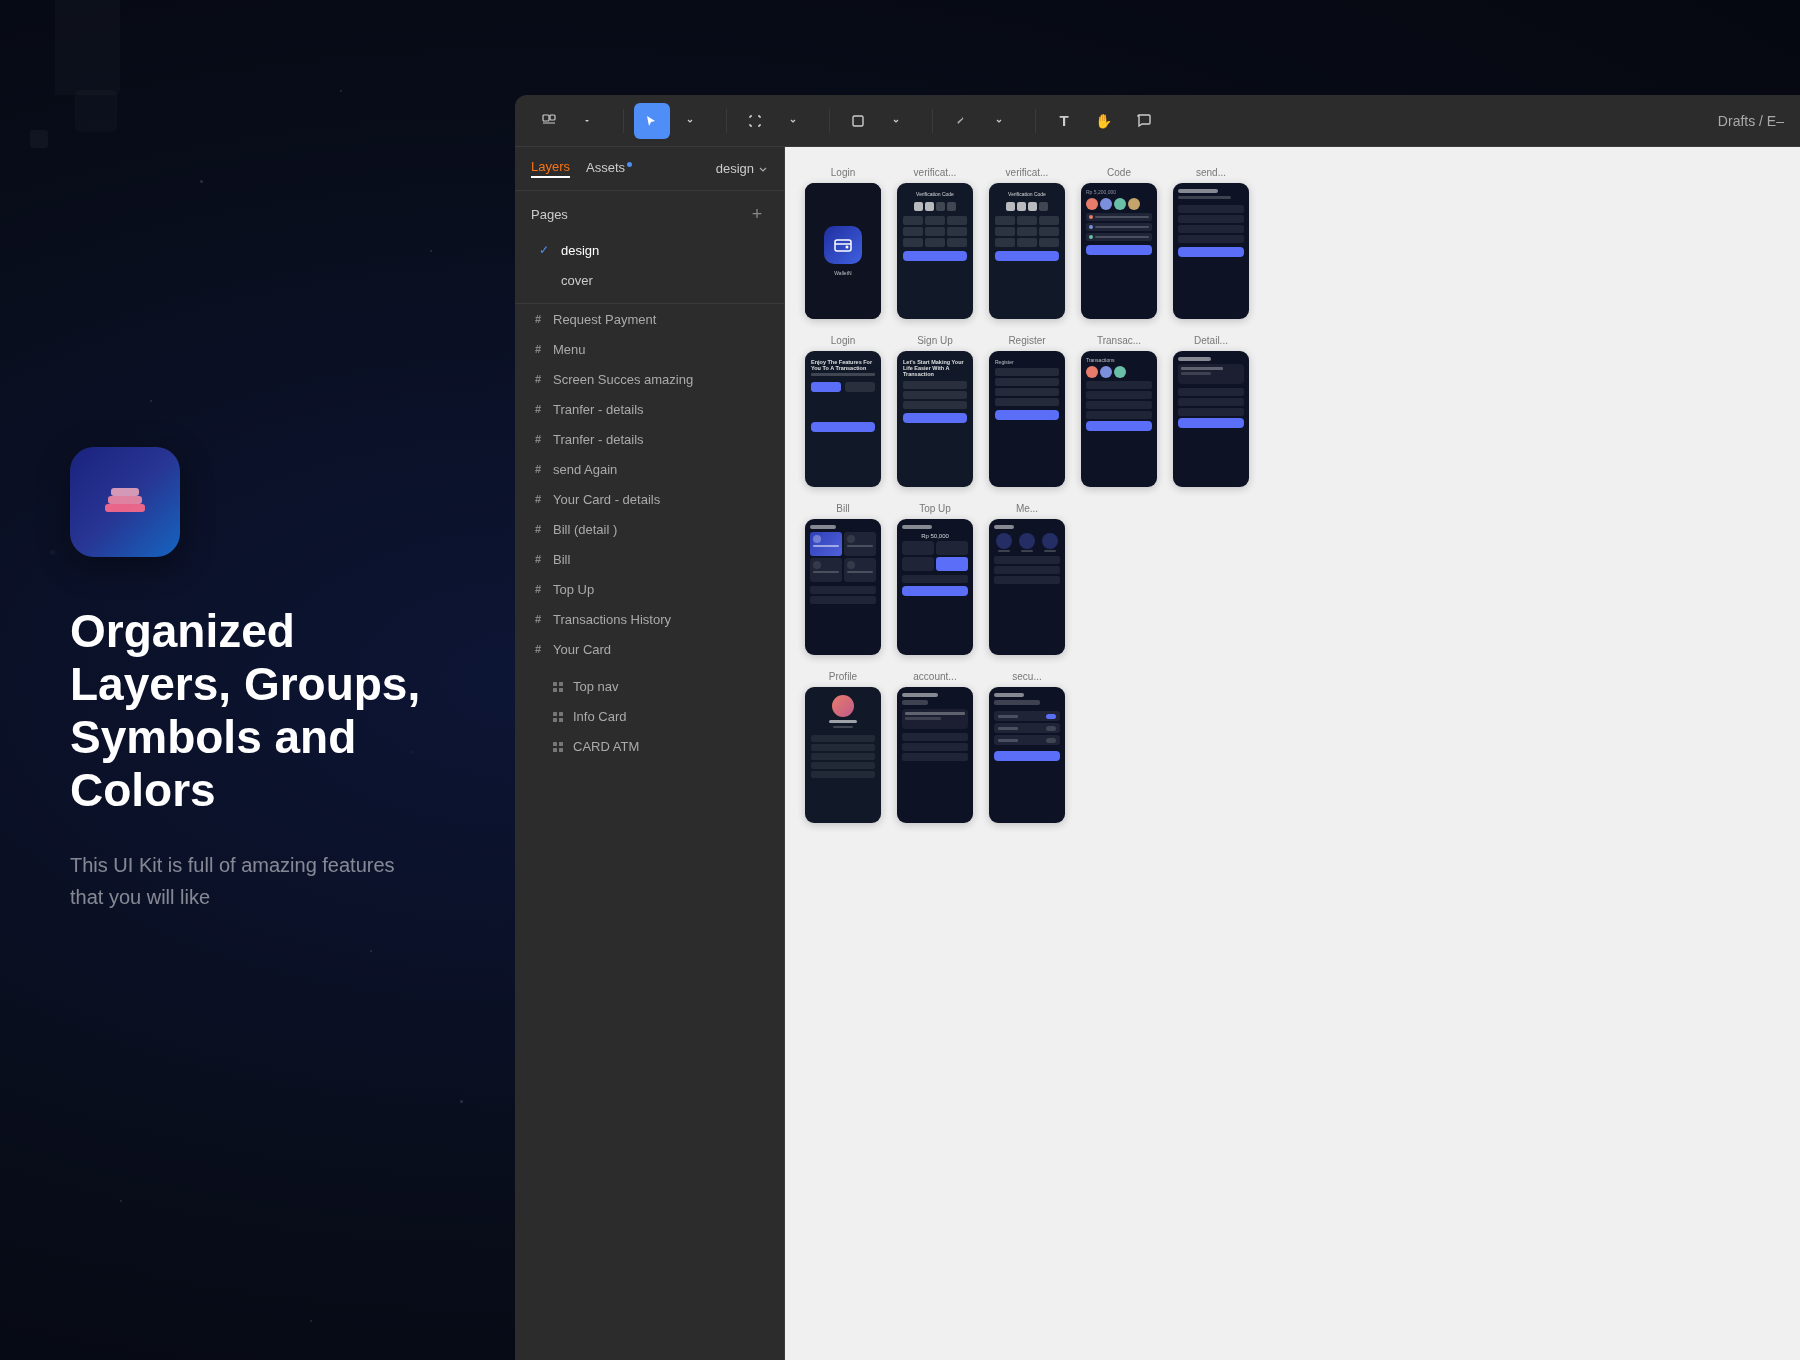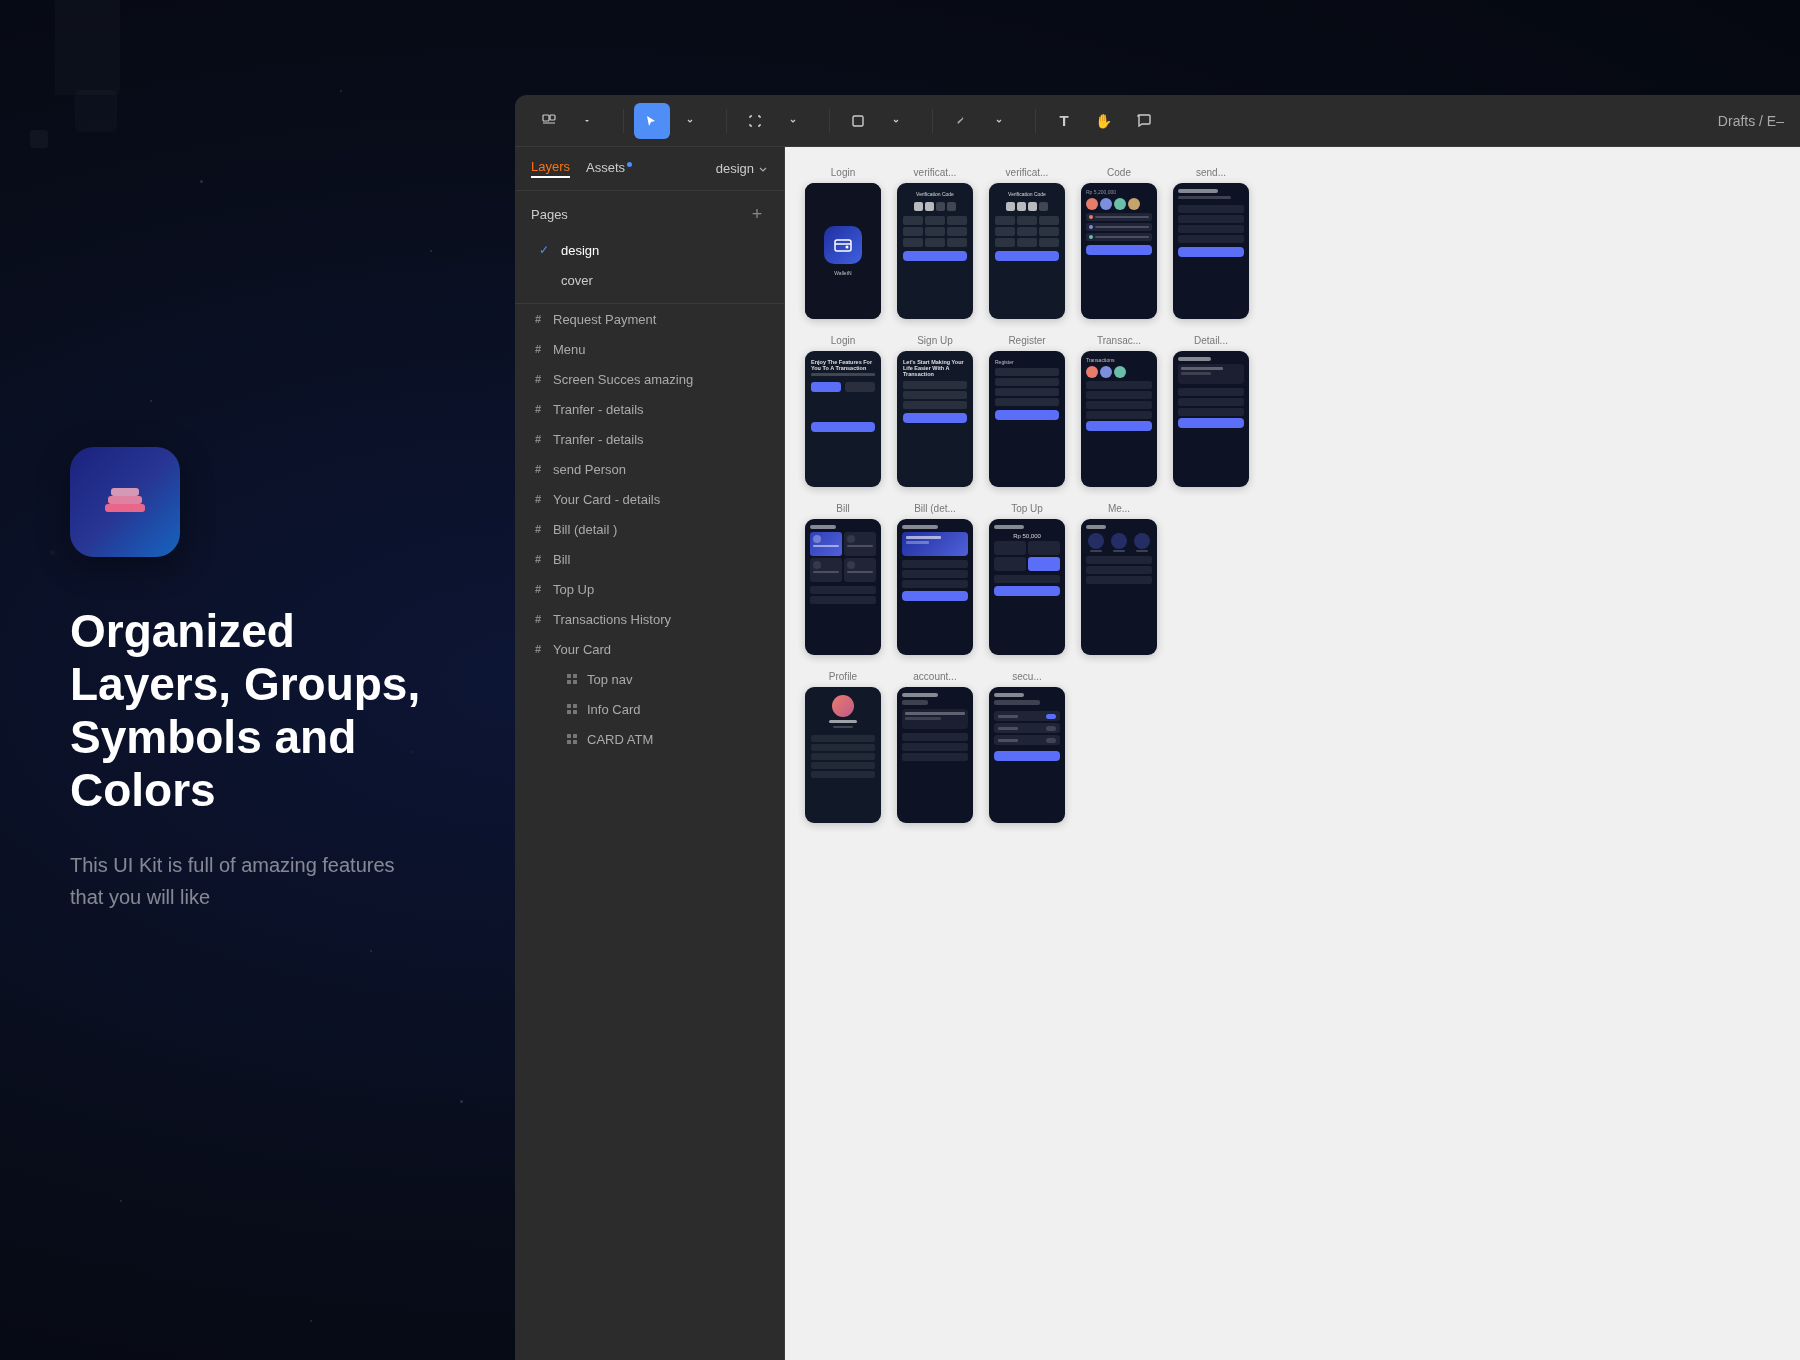--- a/index.html
+++ b/index.html
@@ -248,21 +248,21 @@
       display: flex;
       align-items: center;
       height: 30px;
       padding: 0 16px;
       cursor: pointer;
       font-size: 13px;
       color: #aaaaaa;
       gap: 8px;
     }
 
-    .layer-item.indented { padding-left: 50px; }
+    .layer-item.indented { padding-left: 36px; align-items: flex-end; }
 
     .layer-icon {
       width: 14px;
       height: 14px;
       display: flex;
       align-items: center;
       justify-content: center;
       flex-shrink: 0;
     }
 
@@ -526,21 +526,21 @@
         <div class="layer-item">
           <div class="layer-icon">
               <span class="hash-icon">#</span>
             </div>
           <span>Tranfer - details</span>
         </div>
         <div class="layer-item">
           <div class="layer-icon">
               <span class="hash-icon">#</span>
             </div>
-          <span>send Person</span>
+          <span>send Again</span>
         </div>
         <div class="layer-item">
           <div class="layer-icon">
               <span class="hash-icon">#</span>
             </div>
           <span>Your Card - details</span>
         </div>
         <div class="layer-item">
           <div class="layer-icon">
               <span class="hash-icon">#</span>
@@ -837,36 +837,20 @@
                     <div style="width:8px;height:8px;border-radius:50%;background:rgba(255,255,255,0.1);margin-bottom:2px;"></div>
                     <div style="height:2px;background:rgba(255,255,255,0.2);border-radius:1px;"></div>
                   </div>
                 </div>
                 <div style="height:8px;border-radius:2px;background:rgba(255,255,255,0.08);margin-bottom:2px;"></div>
                 <div style="height:8px;border-radius:2px;background:rgba(255,255,255,0.08);margin-bottom:2px;"></div>
               </div>
             </div>
           </div>
 
-          <div class="screen-col">
-            <div class="s-label">Bill (det...</div>
-            <div class="s-phone" style="background:#0d1225;">
-              <div style="padding:6px 5px;">
-                <div style="height:4px;border-radius:2px;background:rgba(255,255,255,0.5);margin-bottom:3px;width:55%;"></div>
-                <div style="height:24px;border-radius:4px;background:linear-gradient(135deg,#2030a0,#5060d8);margin-bottom:4px;padding:4px;">
-                  <div style="height:3px;background:rgba(255,255,255,0.6);border-radius:1px;margin-bottom:2px;width:60%;"></div>
-                  <div style="height:3px;background:rgba(255,255,255,0.3);border-radius:1px;width:40%;"></div>
-                </div>
-                <div style="height:8px;border-radius:2px;background:rgba(255,255,255,0.08);margin-bottom:2px;"></div>
-                <div style="height:8px;border-radius:2px;background:rgba(255,255,255,0.08);margin-bottom:2px;"></div>
-                <div style="height:8px;border-radius:2px;background:rgba(255,255,255,0.08);margin-bottom:2px;"></div>
-                <div style="height:10px;border-radius:4px;background:#5b6ef7;margin-top:3px;"></div>
-              </div>
-            </div>
-          </div>
 
           <div class="screen-col">
             <div class="s-label">Top Up</div>
             <div class="s-phone" style="background:#0d1225;">
               <div style="padding:6px 5px;">
                 <div style="height:4px;border-radius:2px;background:rgba(255,255,255,0.5);margin-bottom:2px;width:45%;"></div>
                 <div style="font-size:6px;color:rgba(255,255,255,0.8);text-align:center;margin:4px 0 2px;">Rp 50,000</div>
                 <div style="display:grid;grid-template-columns:1fr 1fr;gap:2px;margin-bottom:4px;">
                   <div style="height:14px;border-radius:3px;background:rgba(255,255,255,0.08);"></div>
                   <div style="height:14px;border-radius:3px;background:rgba(255,255,255,0.08);"></div>

